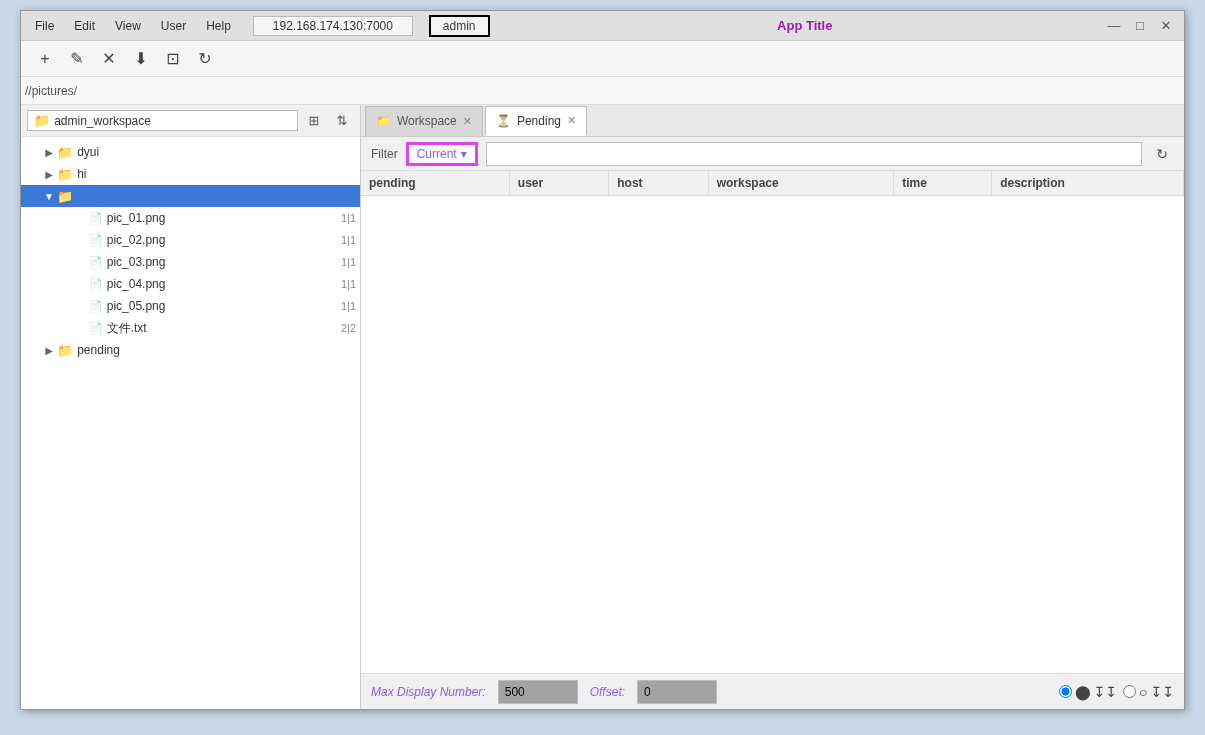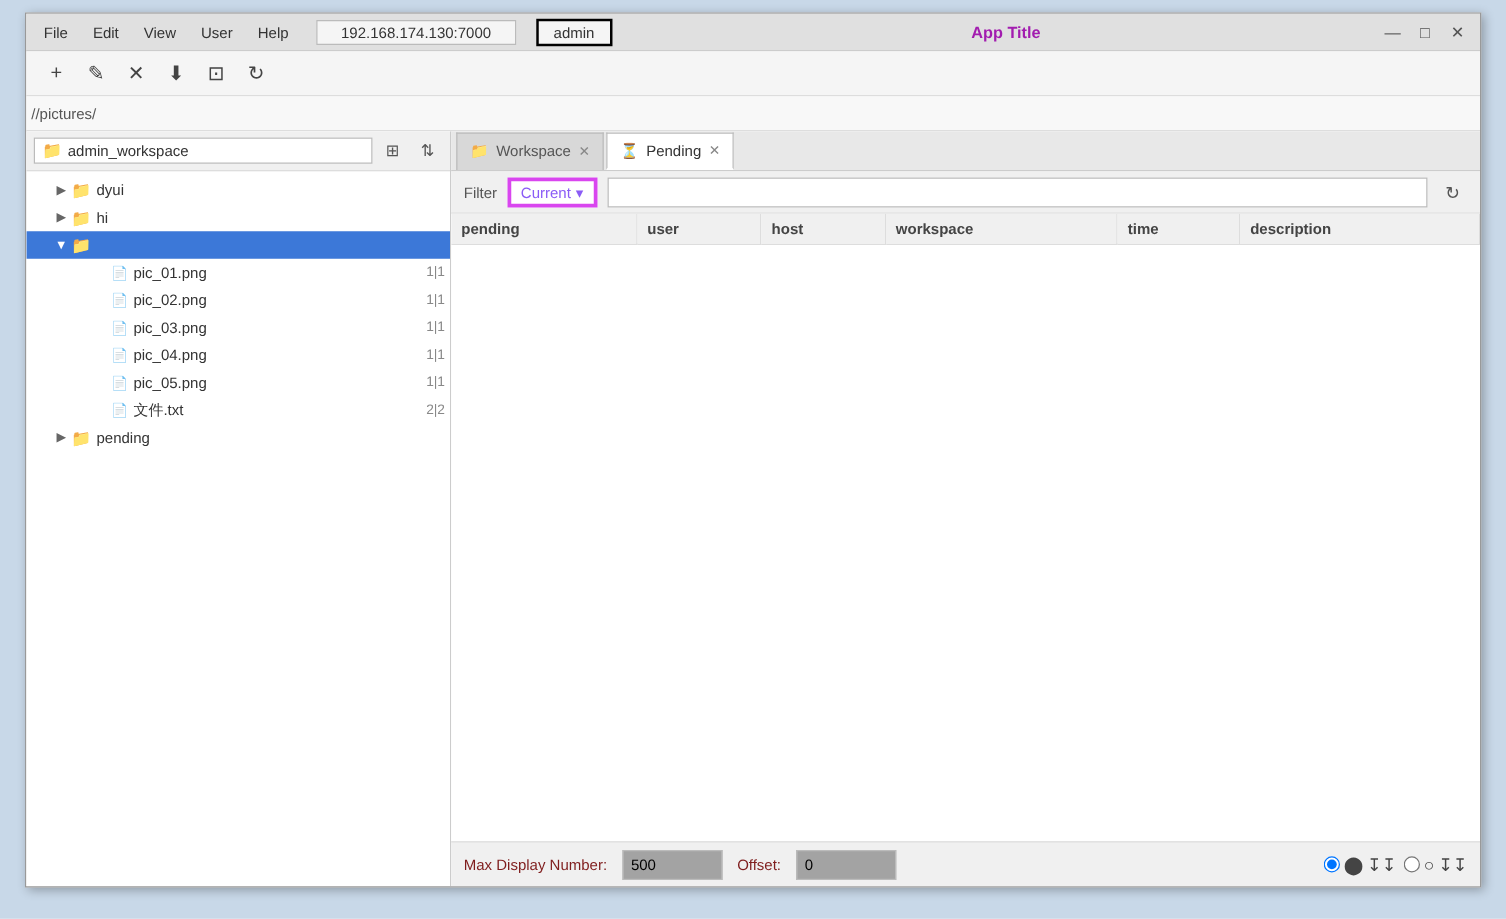--- a/index.html
+++ b/index.html
@@ -110,21 +110,21 @@
     thead th {
       background: #f0f0f0; border-bottom: 1px solid #ddd; border-right: 1px solid #ddd;
       padding: 5px 8px; text-align: left; font-weight: 600; color: #444; position: sticky; top: 0;
     }
 
     
     .bottom-bar {
       display: flex; align-items: center; background: #f0f0f0; border-top: 1px solid #ddd;
       height: 36px; padding: 0 10px; gap: 12px;
     }
-    .bottom-label { font-size: 12px; color: #7f1d1d; }
+    .bottom-label { font-size: 12px; color: #8b5cf6; font-style: italic; }
     .bottom-input {
       width: 80px; height: 24px; border: 1px solid #bbb; padding: 2px 6px; font-size: 12px;
       background: #a3a3a3; outline: none;
     }
     .radio-group { display: flex; align-items: center; gap: 6px; margin-left: auto; }
     .radio-item { display: flex; align-items: center; gap: 3px; font-size: 12px; color: #444; cursor: pointer; }
 
     
     .statusbar {
       background: #e8e8e8; border-top: 1px solid #ccc; height: 22px;

